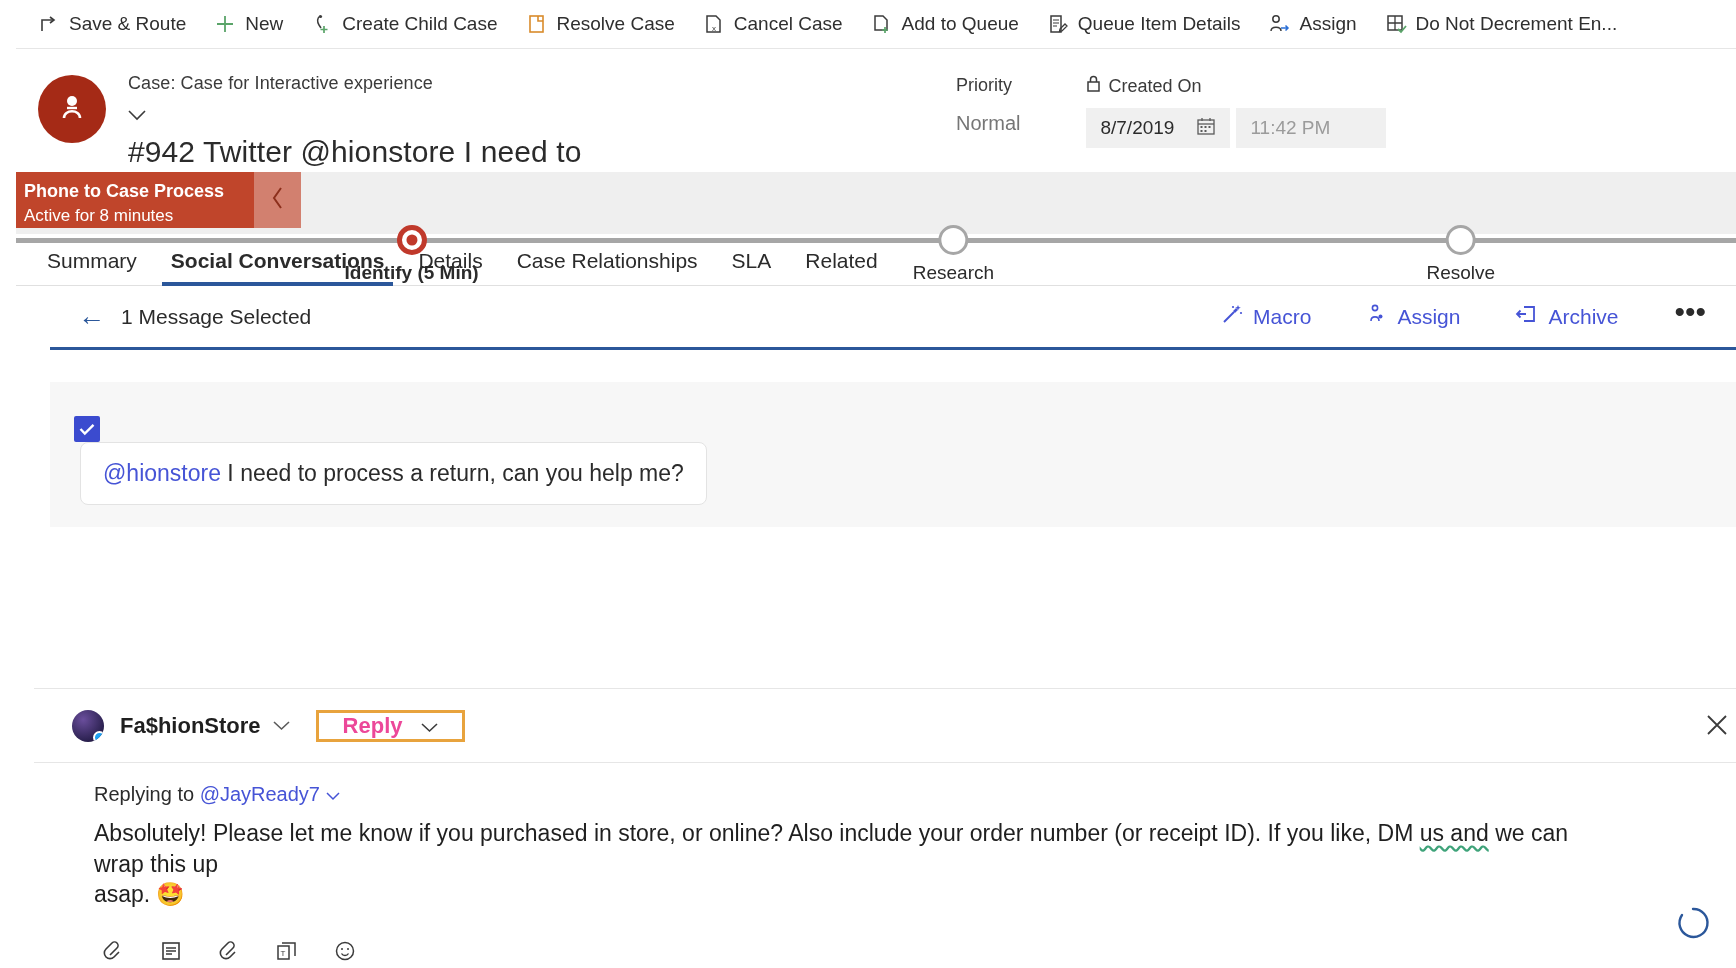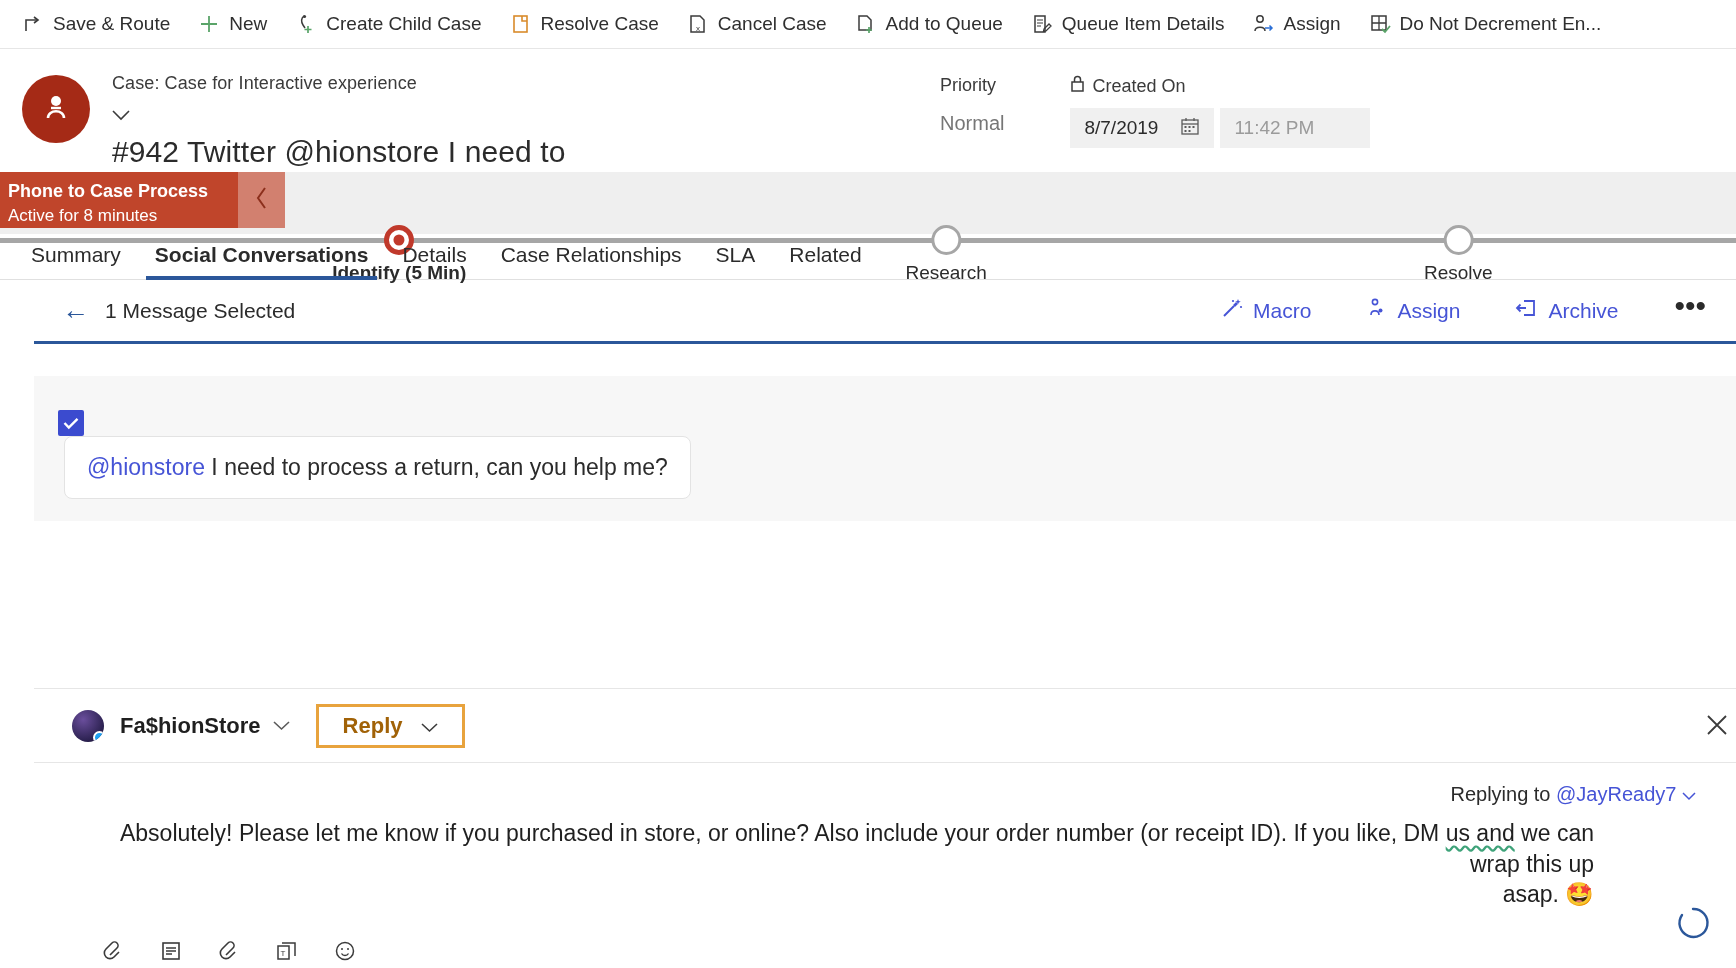--- a/index.html
+++ b/index.html
@@ -4,21 +4,21 @@
 <style>
   * { box-sizing: border-box; }
   html, body {
     margin: 0; padding: 0;
     width: 1736px; height: 968px;
     background: #ffffff;
     font-family: "Liberation Sans", sans-serif;
     color: #262626;
     overflow: hidden;
   }
-  #app { position: relative; width: 1736px; height: 968px; background:#fff; }
+  #app { position: relative; width: 1736px; height: 968px; background:#fff;padding-left:16px; }
 
   
   .cmdbar {
     display: flex; align-items: center;
     height: 49px; padding-left: 8px;
     border-bottom: 1px solid #e6e6e6;
     background: #fff; overflow: hidden; white-space: nowrap;
   }
   .cmd {
     display: flex; align-items: center; gap: 9px;
@@ -89,21 +89,21 @@
   .stage.active .dot { border-color: #c0392b; border-width: 5px; }
   .stage.active .dot::after {
     content:''; position:absolute; left:50%; top:50%; transform: translate(-50%,-50%);
     width: 11px; height: 11px; border-radius: 50%; background: #c0392b;
   }
   .stage .lbl { font-size: 19px; color: #2b2b2b; margin-top: 7px; white-space: nowrap; }
   .stage.active .lbl { font-weight: bold; }
 
   
   .tabs {
-    display:flex; align-items:flex-end; height: 46px; padding-left: 14px;
+    display:flex; align-items:flex-end; height: 52px; padding-left: 14px;
     border-bottom: 1px solid #e0e0e0; background:#fff;
   }
   .tab {
     font-size: 21px; color: #2b2b2b; padding: 0 17px 12px; cursor:pointer;
     position: relative; white-space: nowrap;
   }
   .tab.sel { font-weight: bold; }
   .tab.sel::after {
     content:''; position:absolute; left: 8px; right: 8px; bottom: -1px;
     height: 4px; background: #2b579a;
@@ -134,40 +134,40 @@
   .msgbody { margin-left: 30px; }
   .bubble {
     background:#fff; border:1px solid #e3e3e3; border-radius: 8px;
     padding: 16px 22px; font-size: 23px; color:#2b2b2b; display:inline-block;
     line-height: 1.25;
   }
   .bubble .mention { color:#4654d6; }
   .msgmeta { font-size: 18px; color:#4a4a4a; margin-top: 16px; }
 
   
-  .composer { position:absolute; left: 34px; right: 0; top: 688px; text-align: right; }
+  .composer { position:absolute; left: 34px; right: 0; top: 688px; }
   .comp-top {
     display:flex; align-items:center; height: 74px;
     border-top: 1px solid #e6e6e6; padding-left: 38px; position:relative;
   }
   .comp-avatar {
     width: 32px; height: 32px; border-radius: 50%;
     background: radial-gradient(circle at 35% 30%, #6a4e9c 0%, #2b2150 70%, #120d28 100%);
     flex:0 0 auto; position: relative; overflow: hidden;
   }
   .comp-avatar .vbadge {
     position:absolute; right:-2px; bottom:-2px; width:13px; height:13px;
     border-radius:50%; background:#1da1f2; border:2px solid #fff;
   }
   .comp-name { font-size: 22px; font-weight: bold; color:#1f1f1f; margin-left: 16px; }
   .caret { margin-left: 12px; color:#5a5a5a; }
   .replybtn {
     margin-left: 26px; border: 3px solid #e8a33d; background:#fff;
-    height: 44px; display:flex; align-items:center; gap: 18px;
-    padding: 0 24px; font-size: 22px; font-weight: bold; color:#a16207; cursor:pointer;
+    height: 32px; display:flex; align-items:center; gap: 18px;
+    padding: 0 24px; font-size: 22px; font-weight: bold; color:#ec4899; cursor:pointer;
   }
   .closex { position:absolute; right: 6px; top: 22px; font-size: 30px; color:#3b3b3b; cursor:pointer; }
 
   .comp-body { border-top: 1px solid #e6e6e6; padding: 20px 40px 0 60px; }
   .replyto { font-size: 20px; color:#2b2b2b; }
   .replyto .u { color:#4654d6; }
   .replytext { font-size: 23px; color:#1f1f1f; margin-top: 12px; line-height: 1.33; max-width: 1500px; }
   .squiggle {
     text-decoration: underline; text-decoration-style: wavy;
     text-decoration-color: #3fa37a; text-underline-offset: 4px;

